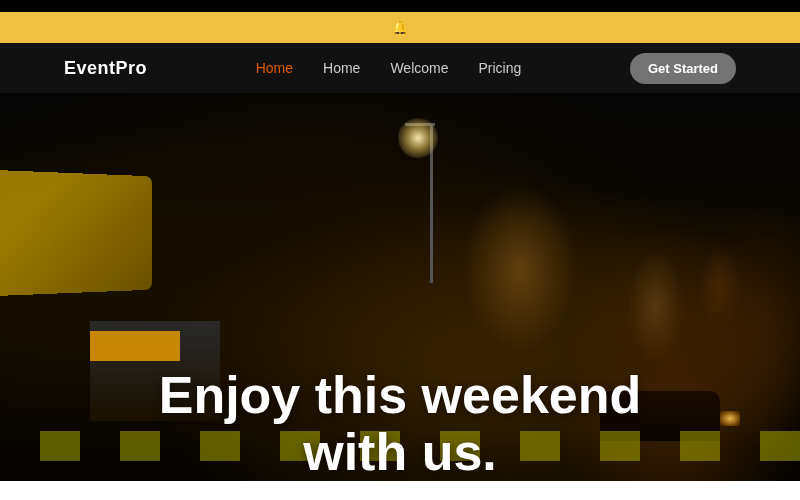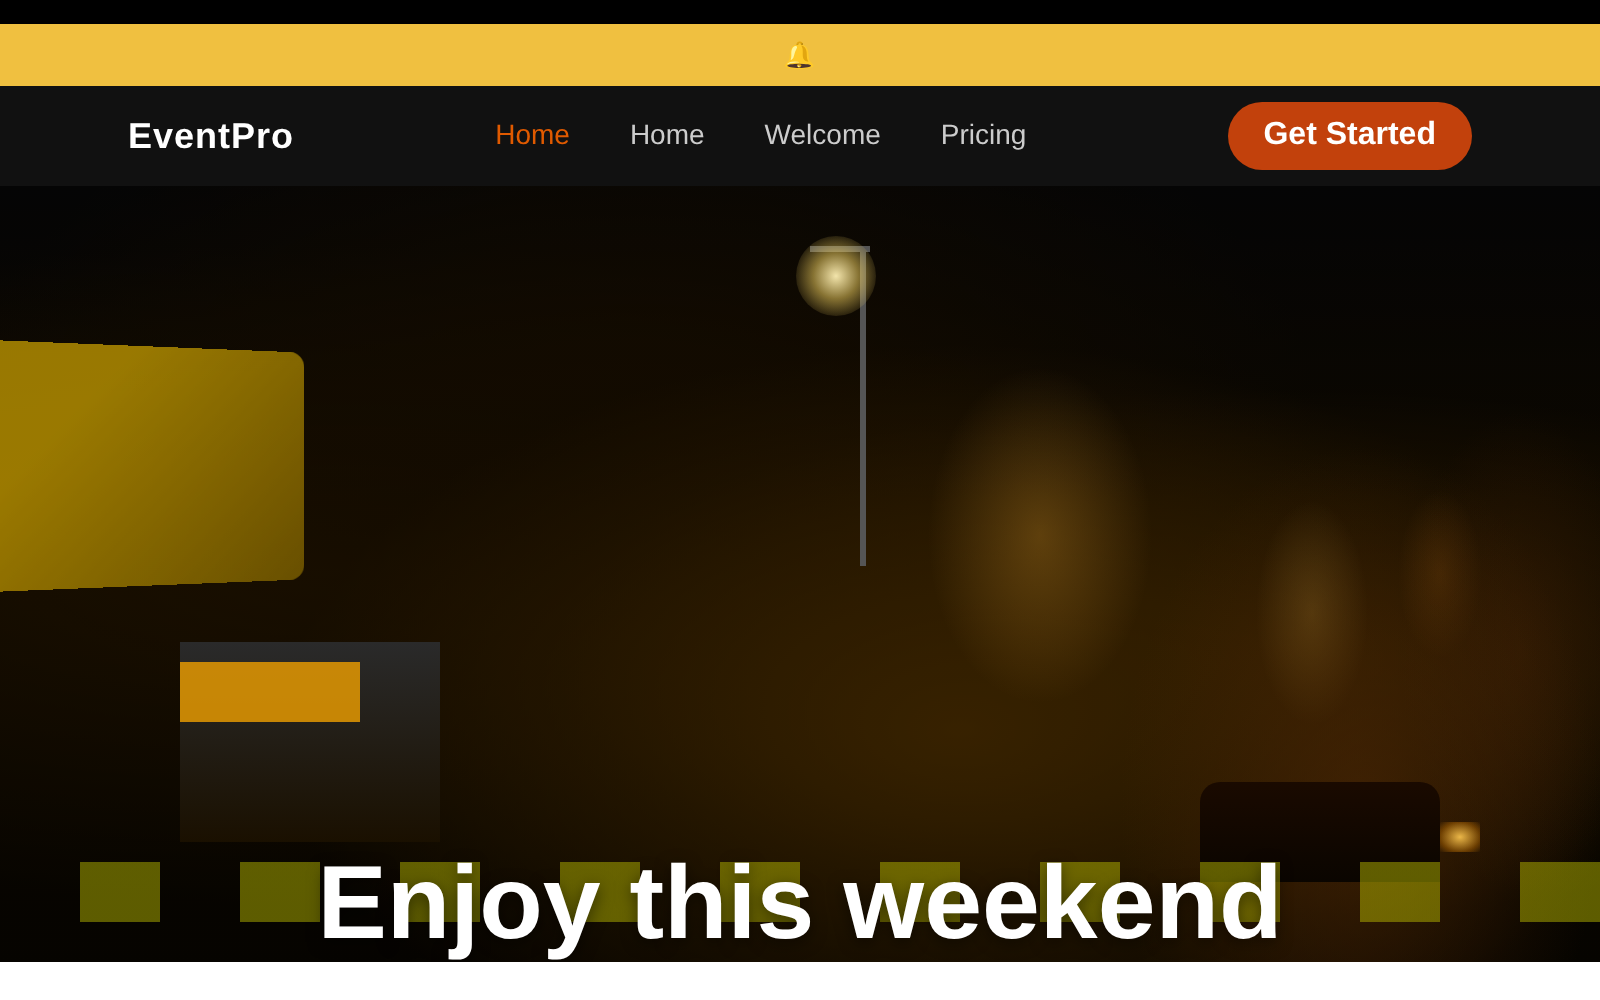--- a/index.html
+++ b/index.html
@@ -63,26 +63,26 @@
       text-decoration: none;
       font-size: 14px;
       color: #ccc;
     }
 
     #nav-links li a.active {
       color: #e05a00;
     }
 
     #nav-cta {
-      background-color: #c2410c;
+      background-color: #737373;
       color: #fff;
       border: none;
       border-radius: 25px;
       padding: 8px 18px;
-      font-size: 16px;
+      font-size: 13px;
       font-weight: 600;
       cursor: pointer;
     }
 
     
     #hero {
       position: relative;
       width: 800px;
       height: 388px;
       overflow: hidden;
@@ -287,15 +287,16 @@
   <div class="store-sign"></div>
   <div class="street-light"></div>
   <div class="street-light-glow"></div>
   <div class="car-shape"></div>
   <div class="car-headlight"></div>
   <div class="road-marking"></div>
 
   <div id="hero-content">
     <h1 id="hero-title">
       <span>Enjoy this weekend</span><br>
+      <span>with us.</span>
     </h1>
   </div>
 </section>
 
 </body></html>

